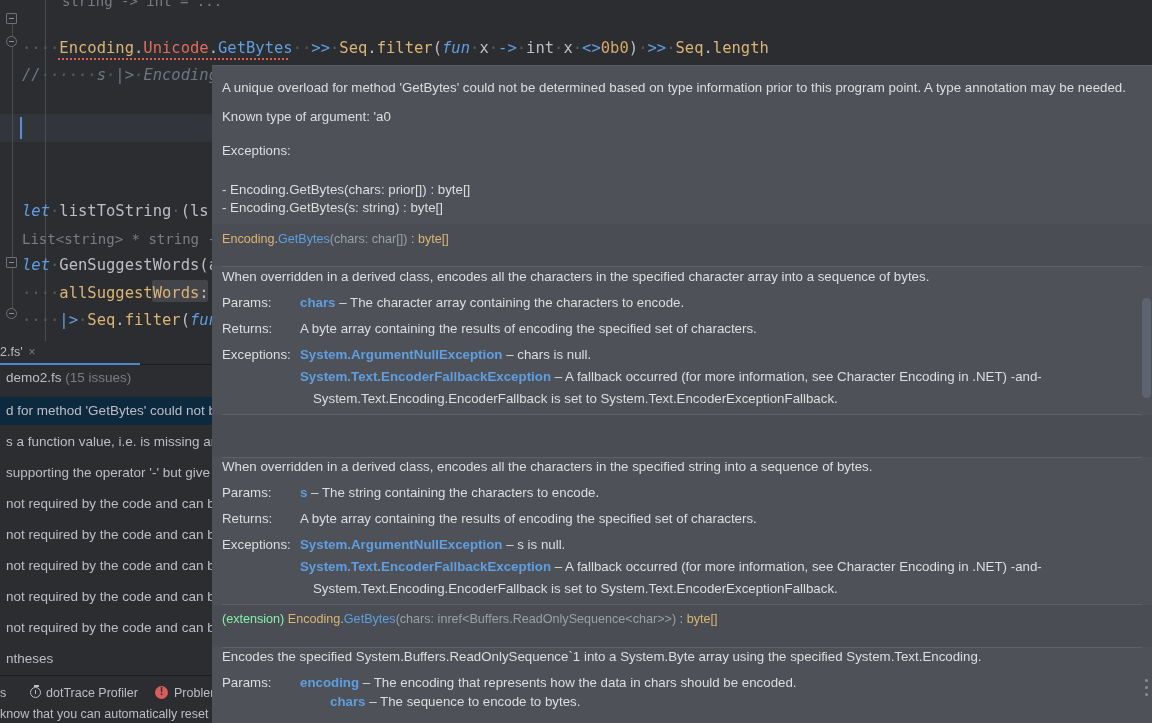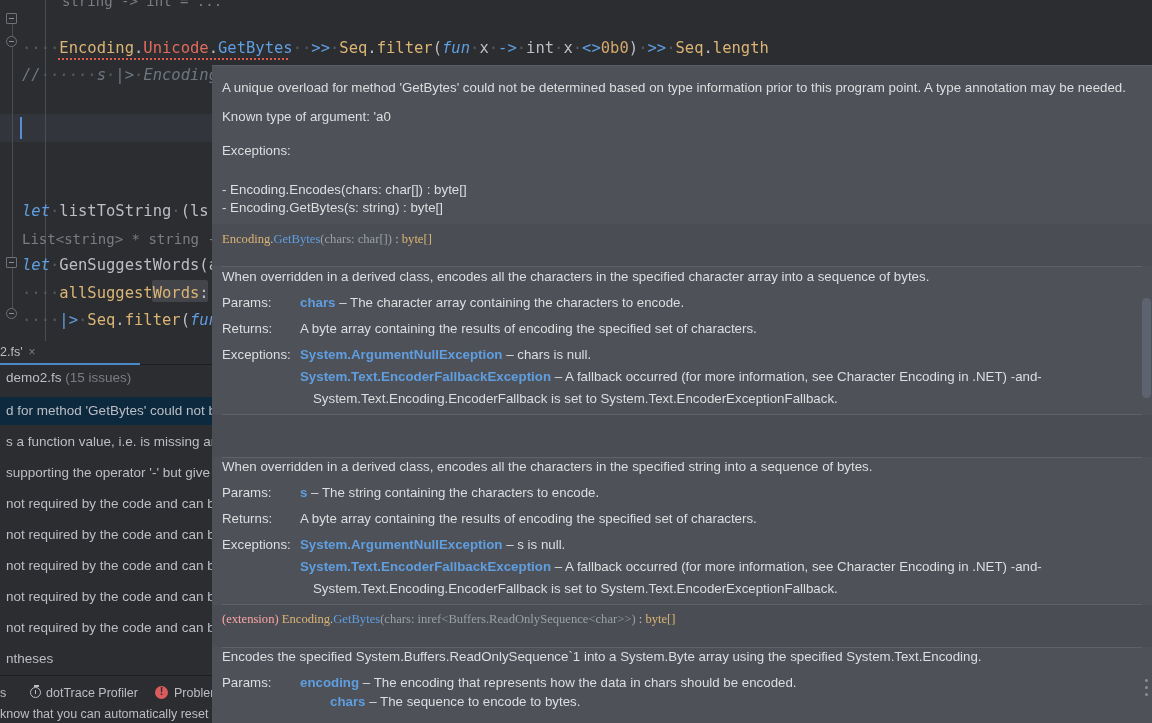--- a/index.html
+++ b/index.html
@@ -148,27 +148,27 @@
     border-top:1px solid #5a5d63;
   }
   .tt-text { white-space:nowrap; }
   .tt-divider {
     position:absolute; left:10px; width:920px; height:1px; background:#5e6168;
   }
   .tt-sig-band {
     position:absolute; left:0; width:940px; background:#4a4d53;
   }
   .sig {
-    font-family:Liberation Serif, serif; font-size:12.6px;
+    font-family:Liberation Sans, sans-serif; font-size:12.6px;
     white-space:nowrap; color:#dbb576;
   }
   .sig .s-mem { color:#5f9ee0; }
   .sig .s-pl  { color:#bcbec4; }
   .sig .s-par { color:#9aa0a6; }
-  .sig .s-ext { color:#fca5a5; }
+  .sig .s-ext { color:#86efac; }
   .sig .s-ty  { color:#dbb576; }
 
   .doc-line { position:absolute; white-space:nowrap; }
   .doc-label { position:absolute; color:#dcdee0; }
   .lnk { color:#5f9ee0; font-weight:bold; }
   .param-name { color:#5f9ee0; font-weight:bold; }
 
   .tt-scroll-track {
     position:absolute; right:0; top:215px; width:11px; height:443px;
     background:transparent;
@@ -250,21 +250,21 @@
     <div class="sb-item" style="left:30px;"><span class="clock-icon"></span><span>dotTrace Profiler</span></div>
     <div class="sb-item" style="left:155px;"><span class="err-icon"></span><span>Problen</span></div>
   </div>
   <div class="bottom-tip">know that you can automatically reset</div>
 
   <div class="tooltip">
 
     <div class="doc-line tt-text" style="left:10px; top:14px; width:920px;">A unique overload for method 'GetBytes' could not be determined based on type information prior to this program point. A type annotation may be needed.</div>
     <div class="doc-line tt-text" style="left:10px; top:43px;">Known type of argument: 'a0</div>
     <div class="doc-line tt-text" style="left:10px; top:77px;">Exceptions:</div>
-    <div class="doc-line tt-text" style="left:10px; top:116px;">- Encoding.Encodes(chars: char[]) : byte[]</div>
+    <div class="doc-line tt-text" style="left:10px; top:116px;">- Encoding.GetBytes(chars: prior[]) : byte[]</div>
     <div class="doc-line tt-text" style="left:10px; top:134px;">- Encoding.GetBytes(s: string) : byte[]</div>
 
     <div class="tt-sig-band" style="top:158px; height:42px;"></div>
     <div class="sig doc-line" style="left:10px; top:166px;">
       <span class="s-ty">Encoding</span><span class="s-pl">.</span><span class="s-mem">GetBytes</span><span class="s-par">(chars: char[])</span><span class="s-pl"> : </span><span class="s-ty">byte[]</span>
     </div>
     <div class="tt-divider" style="top:200px;"></div>
 
     <div class="doc-line" style="left:10px; top:203px;">When overridden in a derived class, encodes all the characters in the specified character array into a sequence of bytes.</div>
     <div class="doc-label" style="left:10px; top:229px;">Params:</div>

